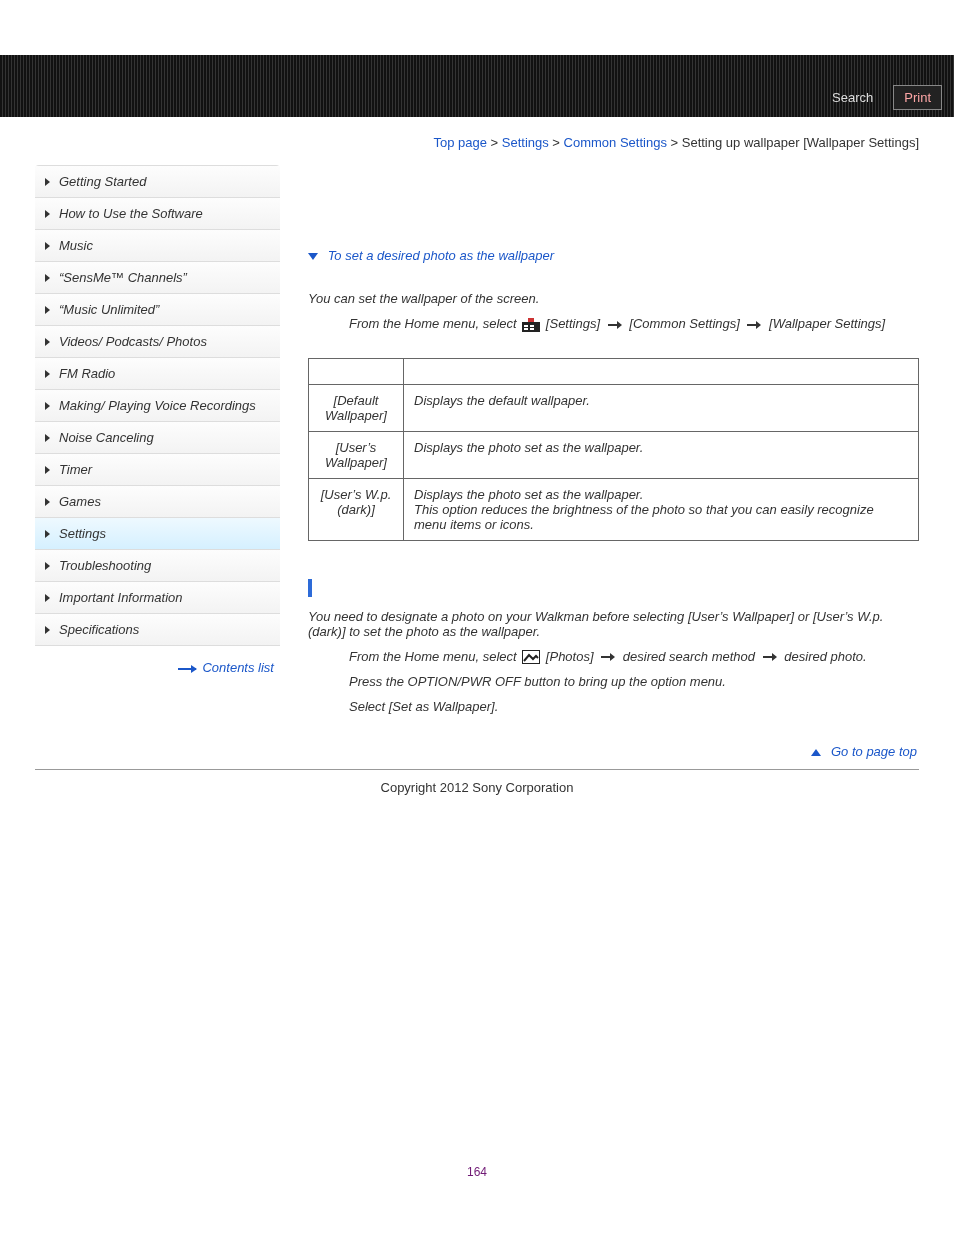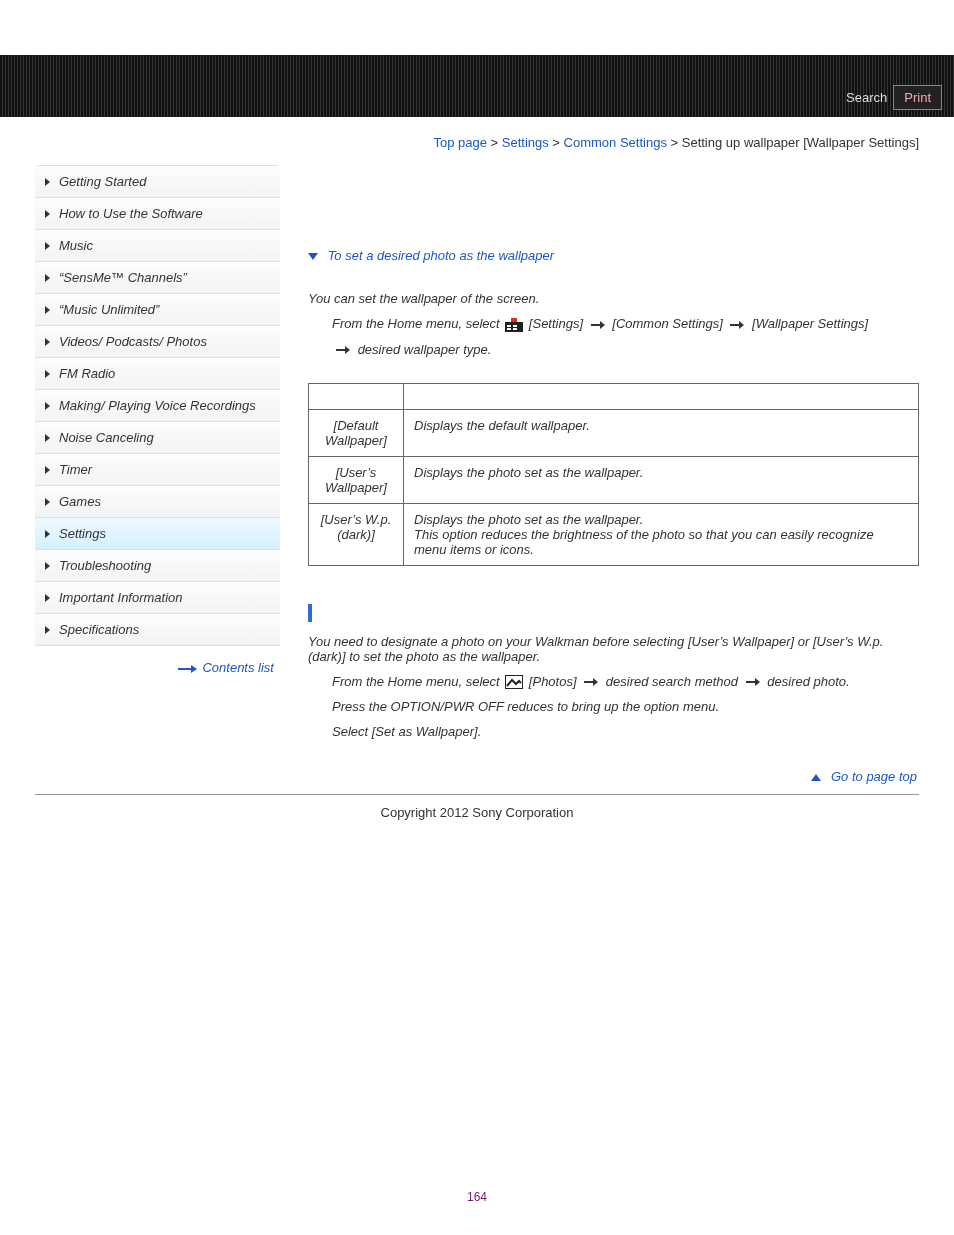--- a/index.html
+++ b/index.html
@@ -21,21 +21,21 @@
     height: 62px;
     background: repeating-linear-gradient(90deg, #111 0 2px, #333 2px 3px);
     position: relative;
   }
   .banner-right {
     position: absolute;
     right: 12px;
     top: 30px;
     display: flex;
     align-items: center;
-    gap: 6px;
+    gap: 20px;
   }
   .search-txt { color: #ddd; font-size: 13px; cursor: pointer; }
   .print-btn {
     border: 1px solid #888;
     color: #fca5a5;
     background: #222;
     padding: 4px 10px;
     font-size: 13px;
     cursor: pointer;
   }
@@ -102,21 +102,21 @@
     color: #1b57c9;
     margin: 18px 0 28px 0;
     cursor: pointer;
   }
   .anchor-line::before {
     content:""; display:inline-block; width:0;height:0;
     border-left:5px solid transparent; border-right:5px solid transparent;
     border-top:7px solid #1b57c9; margin-right:6px; vertical-align:middle;
   }
   .body-text { margin: 0 0 10px 0; }
-  .step-list { margin: 0 0 26px 24px; }
+  .step-list { margin: 0 0 26px 41px; }
   .step {
     margin-bottom: 10px;
   }
   .inline-icon {
     display:inline-block; vertical-align:middle; margin:0 2px;
   }
   .inline-icon svg { display:block; }
   .arrow-sep {
     display:inline-block; vertical-align:middle; margin:0 4px;
     width:14px; height:6px; position:relative;
@@ -221,24 +221,20 @@
                 <rect x="8" y="7" width="4" height="2" fill="#fff"></rect>
                 <rect x="8" y="10" width="4" height="2" fill="#fff"></rect>
               </svg>
           </span>
           <span>[Settings]</span>
           <span class="arrow-sep"></span>
           <span> [Common Settings] </span>
           <span class="arrow-sep"></span>
           <span> [Wallpaper Settings]</span>
         </div>
-        <div class="step">
-          <span class="arrow-sep"></span>
-          <span> desired wallpaper type.</span>
-        </div>
       </div>
 
       <table class="opts">
         <thead>
           <tr>
               <th></th>
               <th></th>
             </tr>
         </thead>
         <tbody>
@@ -269,21 +265,21 @@
                 <rect x="0" y="0" width="18" height="14" fill="none" stroke="#222" stroke-width="2"></rect>
                 <polyline points="2,11 7,5 11,9 14,6 16,8" fill="none" stroke="#222" stroke-width="2"></polyline>
               </svg>
           </span>
           <span>[Photos] </span>
           <span class="arrow-sep"></span>
           <span> desired search method </span>
           <span class="arrow-sep"></span>
           <span> desired photo.</span>
         </div>
-        <div class="step">Press the OPTION/PWR OFF reduces to bring up the option menu.</div>
+        <div class="step">Press the OPTION/PWR OFF button to bring up the option menu.</div>
         <div class="step">Select [Set as Wallpaper].</div>
       </div>
 
       <div class="goto">
         <span>Go to page top</span>
       </div>
     </div>
   </div>
 
   <hr class="footer-hr">

